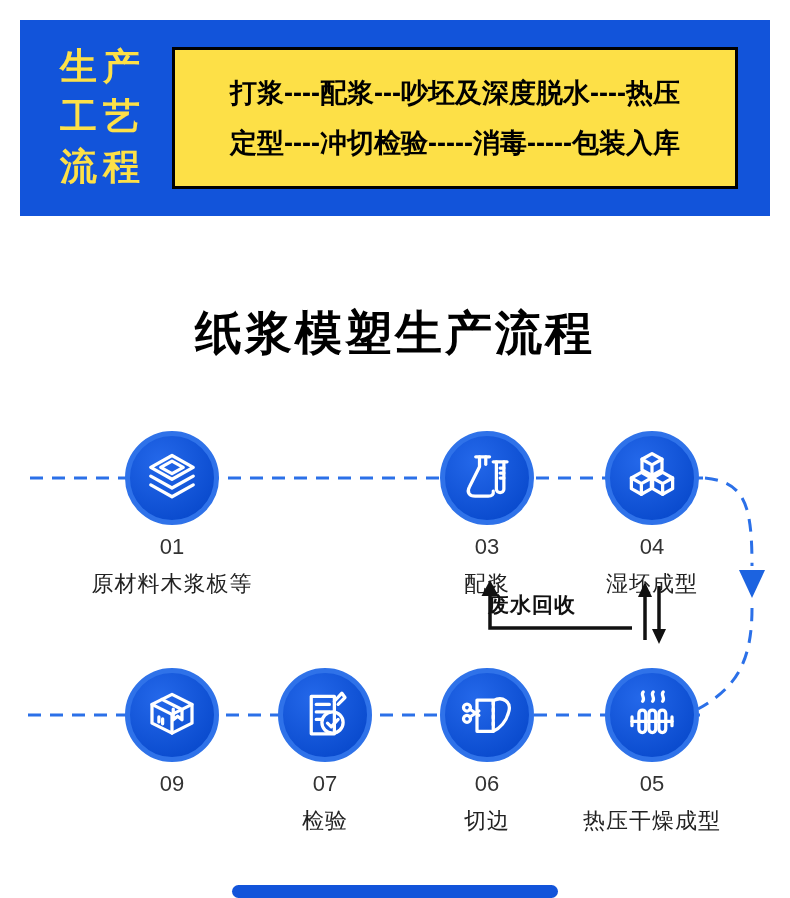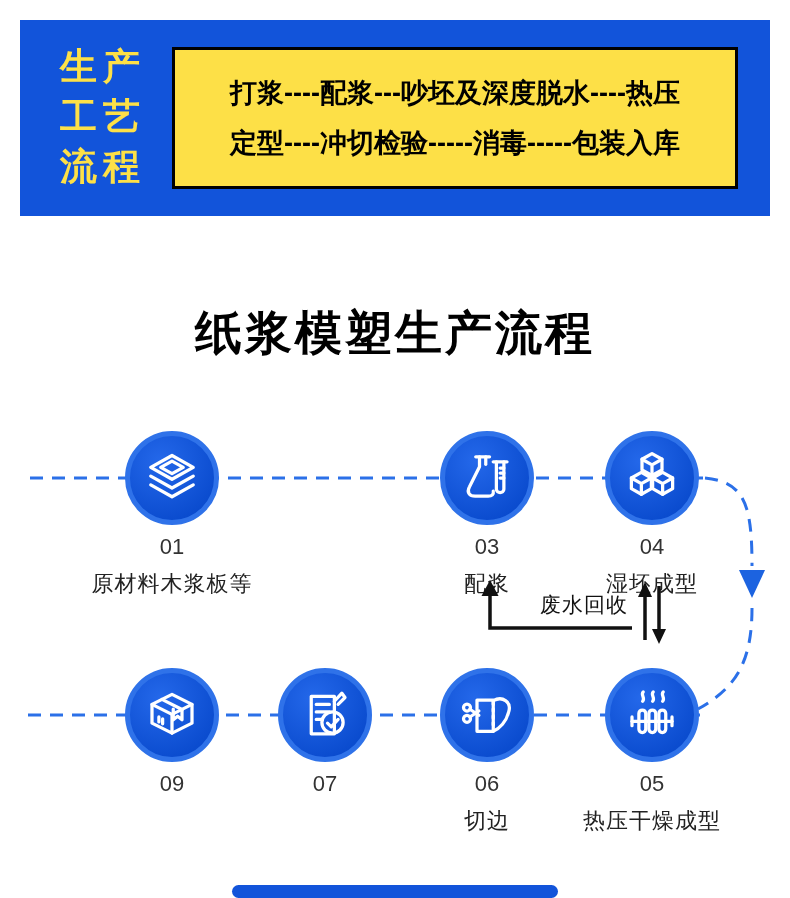--- a/index.html
+++ b/index.html
@@ -34,22 +34,22 @@
     border:5px solid #2f72e9;
     display:flex; align-items:center; justify-content:center;
   }
   .icon { width:60px; height:60px; }
   .icon * { stroke:#ffffff; stroke-width:2.6; fill:none; stroke-linecap:round; stroke-linejoin:round; }
   .step .num { margin-top:9px; font-size:22px; color:#333333; }
   .step .label { margin-top:9px; font-size:22px; color:#222222; letter-spacing:1px; white-space:nowrap; }
   
   .recycle-svg { position:absolute; left:470px; top:570px; width:210px; height:85px; z-index:3; }
   .recycle-label {
-    position:absolute; left:488px; top:591px; width:140px; text-align:right;
-    font-size:21px; font-weight:normal; color:#111111; z-index:4; letter-spacing:1px;
+    position:absolute; left:488px; top:591px; width:140px; text-align:left;
+    font-size:21px; font-weight:bold; color:#111111; z-index:4; letter-spacing:1px;
   }
   
   .footer-bar { position:absolute; left:232px; top:885px; width:326px; height:13px; border-radius:7px; background:#1254da; }
 </style>
 </head>
 <body>
 
 <div class="page">
 
   <div class="banner">
@@ -146,20 +146,21 @@
     <div class="circle">
       <svg class="icon" viewBox="0 0 48 48">
         <path d="M13 9 H31.5 V39 H13 Z"></path>
         <path d="M31.5 13 L37.5 6.5 L40 10 L34.5 15.5"></path>
         <path d="M17 15.5 H27.5 M17 21.5 H27.5 M17 27.5 H21.5"></path>
         <circle cx="30" cy="30" r="8.5" fill="#0b4ed1"></circle>
         <path d="M26 30.5 L29 33.5 L34.5 27.5"></path>
       </svg>
     </div>
     <div class="num">07</div>
+    <div class="label">检验</div>
   </div>
 
   <div class="step" style="left:395px; top:668px;">
     <div class="circle">
       <svg class="icon" viewBox="0 0 48 48">
         <rect x="16" y="12" width="13" height="25"></rect>
         <path d="M29 12.5 C36.5 8.5 43.5 13.5 41.5 21 C39.5 29.5 34 35 29 37"></path>
         <path d="M29 13.5 V35.5" stroke-dasharray="2 3.5"></path>
         <circle cx="8" cy="18" r="2.8"></circle>
         <circle cx="8" cy="27" r="2.8"></circle>

